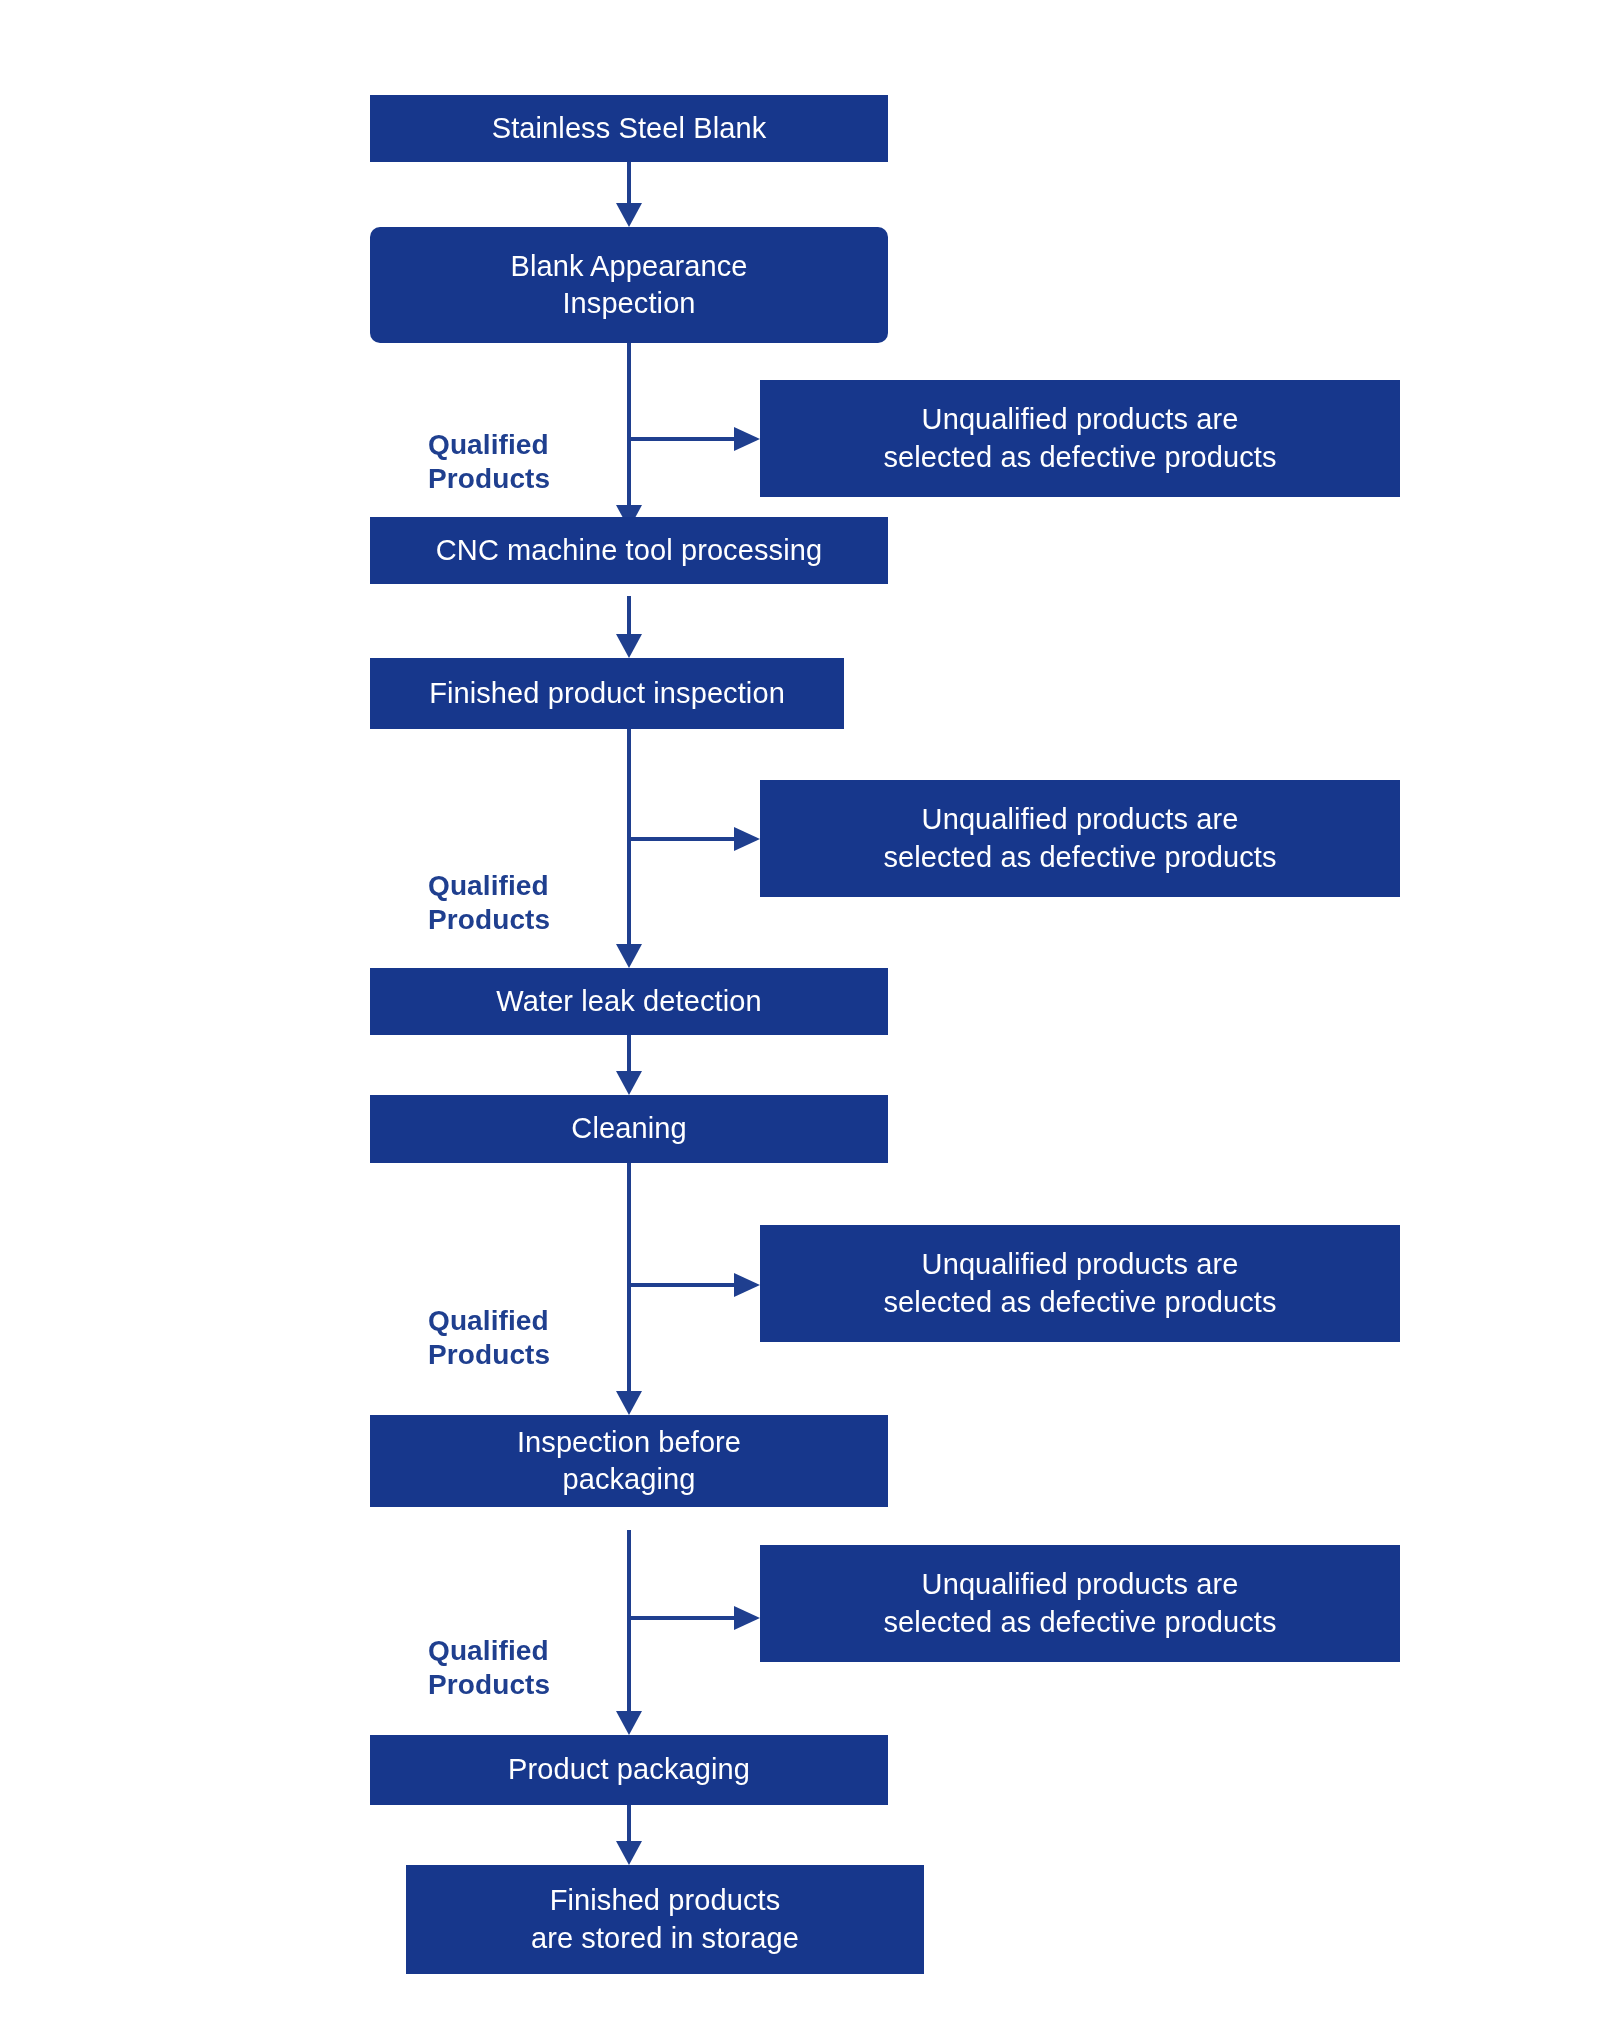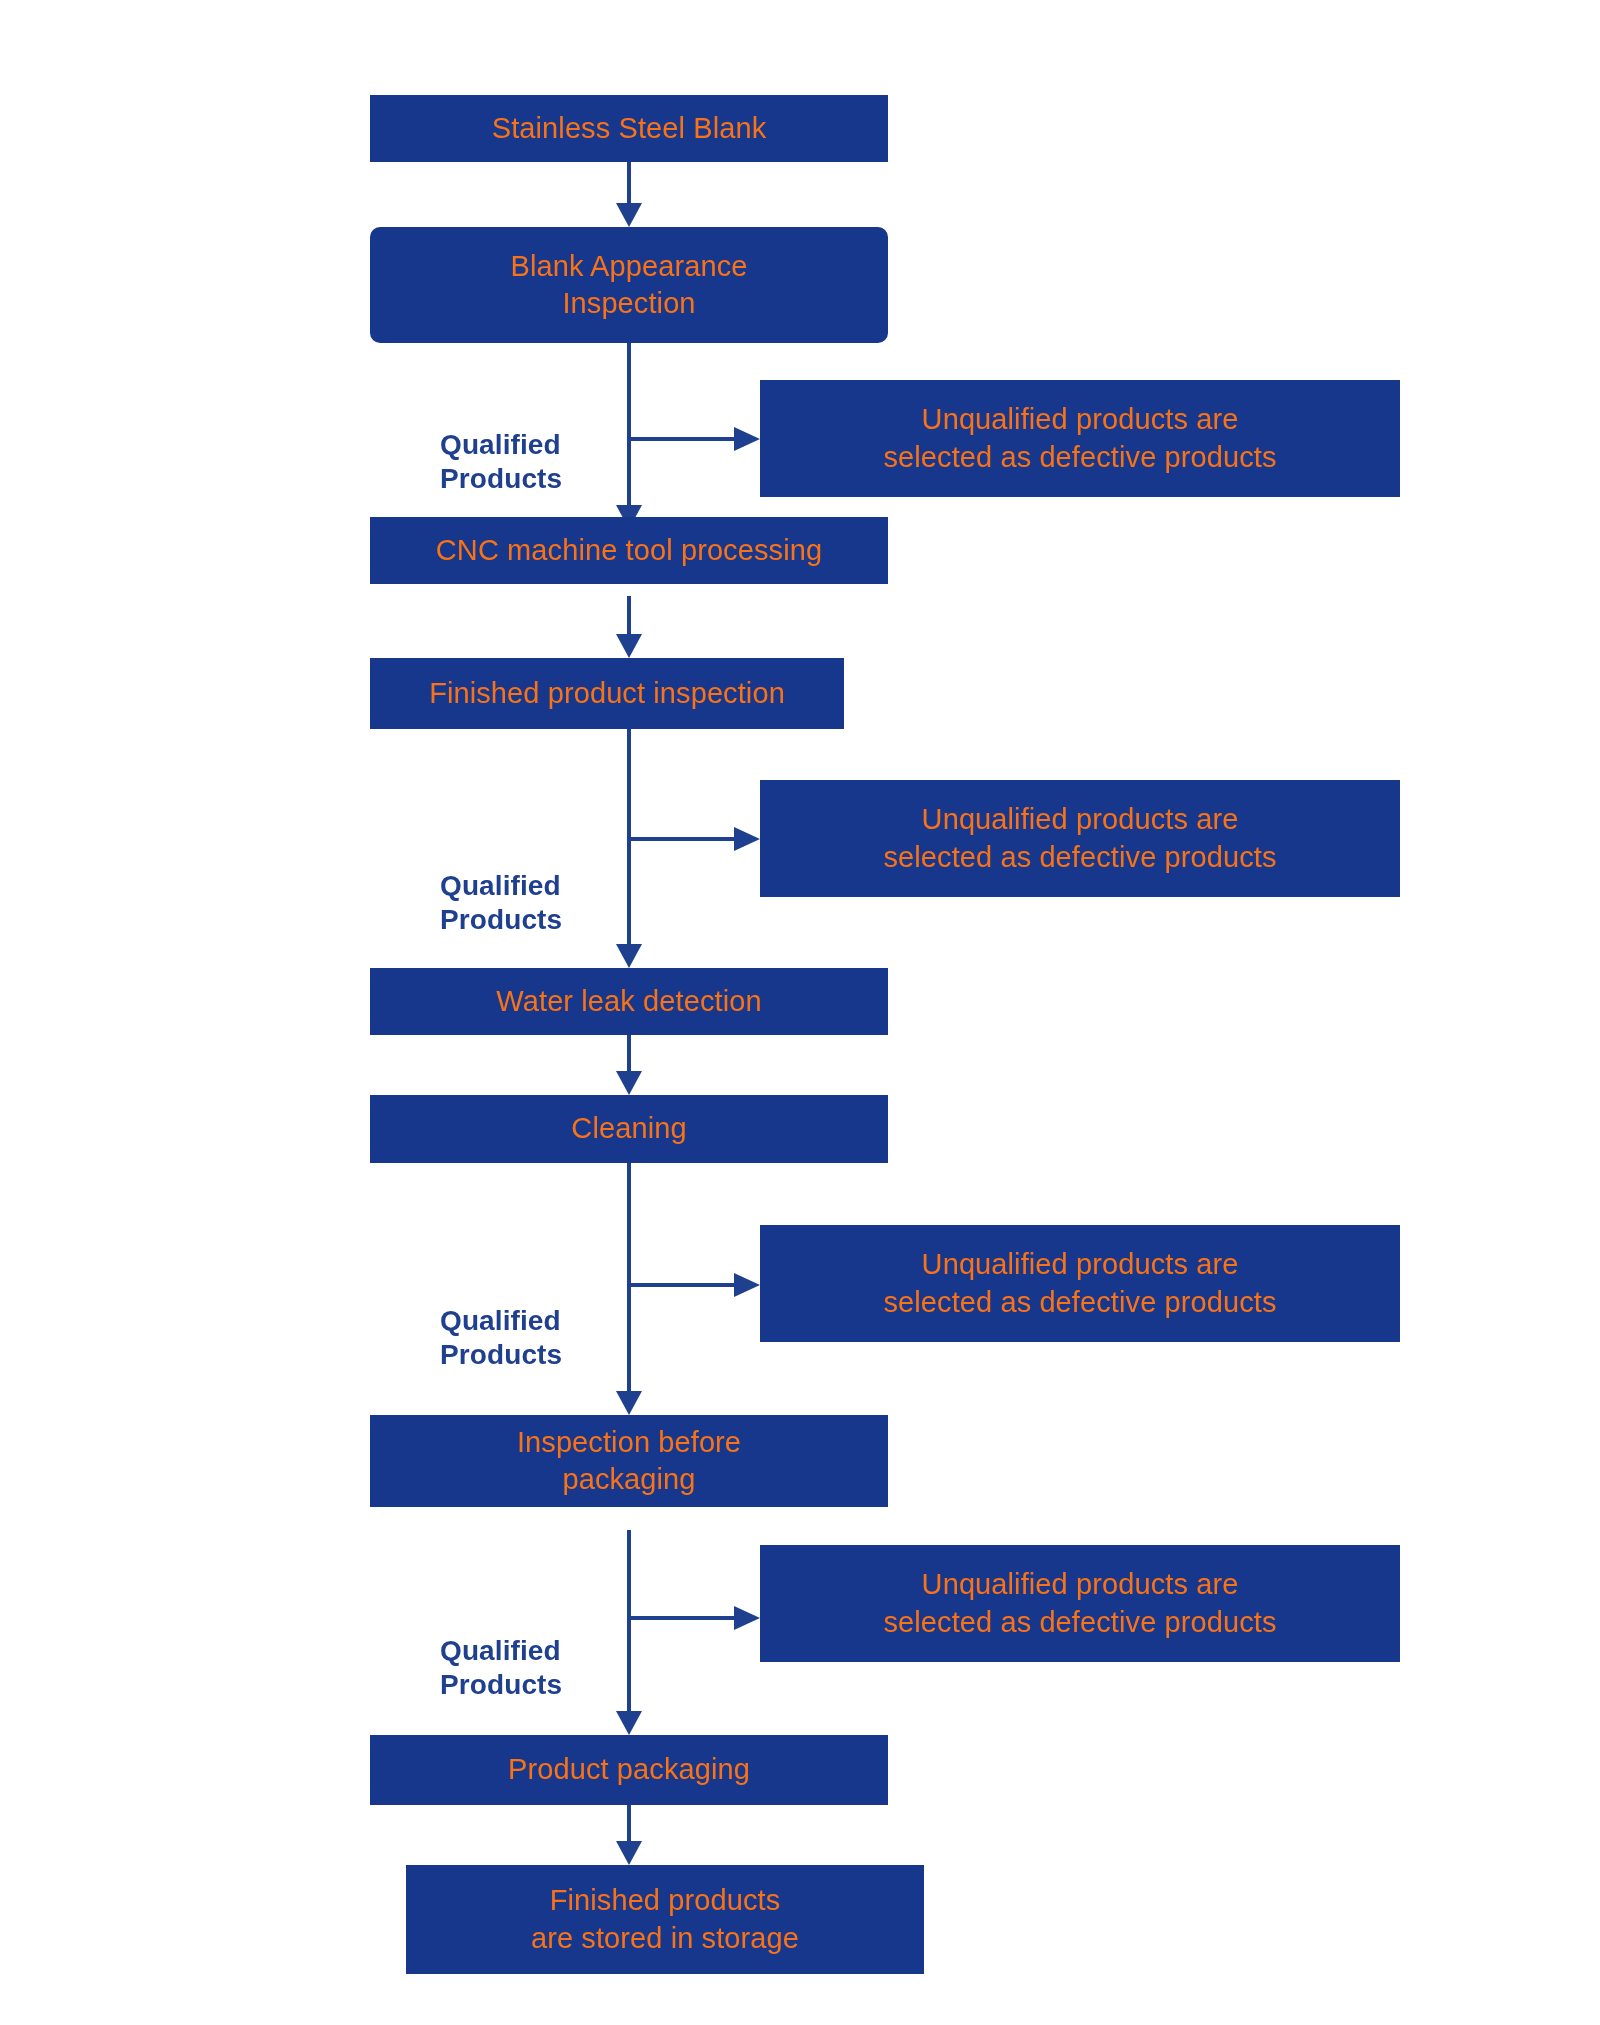--- a/index.html
+++ b/index.html
@@ -19,21 +19,21 @@
     overflow: hidden;
   }
   
   .node {
     position: absolute;
     box-sizing: border-box;
     display: flex;
     align-items: center;
     justify-content: center;
     text-align: center;
-    color: #f97316;
+    color: #ffffff;
     background: #17378c;
     font-size: 29px;
     line-height: 1.28;
     font-weight: 400;
     letter-spacing: 0.1px;
     padding: 4px 20px;
     white-space: pre-line;
   }
   .node.side {
     font-size: 29px;
@@ -41,21 +41,20 @@
   
   .branch-label {
     position: absolute;
     color: #1f3f8f;
     font-size: 28px;
     font-weight: 700;
     line-height: 1.22;
     text-align: left;
     white-space: pre-line;
     letter-spacing: 0.1px;
-    margin-left: 12px;
   }
   
   #edges {
     position: absolute;
     left: 0;
     top: 0;
     width: 1600px;
     height: 2025px;
     pointer-events: none;
   }

